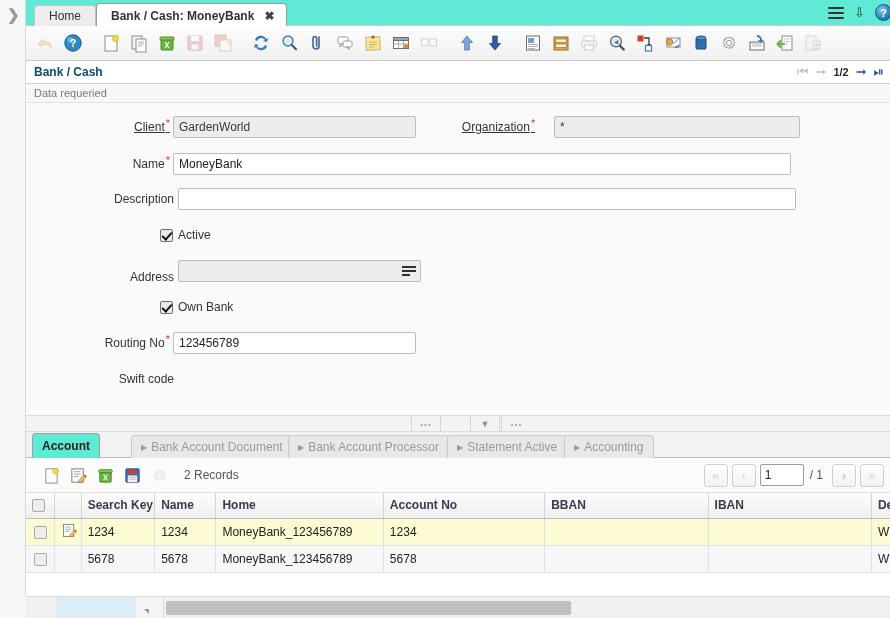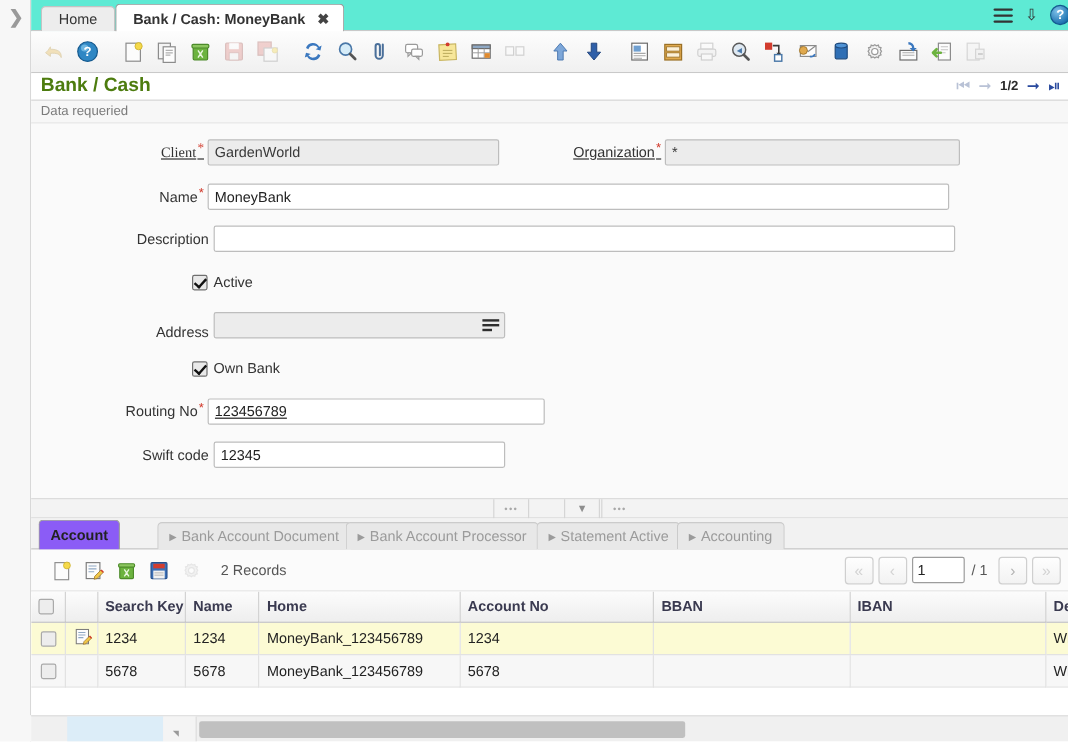--- a/index.html
+++ b/index.html
@@ -74,21 +74,21 @@
   .tbtn.gap { margin-left: 10px; }
   .tbtn svg { display: block; }
   .tbtn.disabled { opacity: 0.35; }
 
   
   .winhdr {
     position: absolute; left: 26px; top: 61px; width: 864px; height: 23px;
     background: #fff; border-bottom: 1px solid #cfcfcf;
     display: flex; align-items: center; padding: 0 6px 0 8px;
   }
-  .winhdr-title { font-weight: bold; font-size: 16px; color: #4d7c0f; }
+  .winhdr-title { font-weight: bold; font-size: 12px; color: #0c4a6e; }
   .winhdr-nav { margin-left: auto; display: flex; align-items: center; gap: 7px; }
   .navarrow { cursor: pointer; font-size: 13px; line-height: 12px; }
   .nav-first { color: #b9c2d6; }
   .nav-prev  { color: #b9c2d6; }
   .nav-next  { color: #2a4a9e; }
   .nav-last  { color: #2a4a9e; }
   .navpos { font-size: 11px; color: #2a2a2a; font-weight: bold; }
 
   
   .statusline {
@@ -156,21 +156,21 @@
     background: #f2f2f2; border-bottom: 1px solid #bcbcbc;
   }
   .dtab {
     position: absolute; top: 3px; height: 23px;
     border: 1px solid #cbcbcb; border-bottom: none; border-radius: 4px 4px 0 0;
     background: #e8e8e8; color: #9b9b9b; font-size: 12px;
     display: flex; align-items: center; padding: 0 9px; cursor: pointer;
     white-space: nowrap;
   }
   .dtab.active {
-    background: #8b5cf6; color: #222; font-weight: bold;
+    background: #5eead4; color: #222; font-weight: bold;
     border-color: #9f9f9f; top: 1px; height: 25px; align-items: center;
   }
   .dtab .arr { color: #9b9b9b; font-size: 8px; margin-right: 4px; }
 
   
   .gridtb {
     position: absolute; left: 26px; top: 458px; width: 864px; height: 35px;
     background: #fbfbfb; border-bottom: 1px solid #dfdfdf;
     display: flex; align-items: center; padding-left: 14px; gap: 5px;
   }
@@ -453,26 +453,26 @@
     </div>
   </div>
 
   <div class="statusline">
     <span>Data requeried</span>
   </div>
 
   <div class="formarea">
 
     <div class="frow" style="left:0; top:13px;">
-      <div class="flabel link" style="width:147px;font-family:Liberation Serif, serif;"><span>Client</span><span class="req">*</span></div>
+      <div class="flabel link" style="width:147px;"><span>Client</span><span class="req">*</span></div>
       <input class="finput ro" style="width: 243px;" value="GardenWorld" readonly="">
     </div>
 
     <div class="frow" style="left:420px; top:13px;">
-      <div class="flabel link" style="width:108px;"><span>Organization</span><span class="req">*</span></div>
+      <div class="flabel link" style="width:108px;text-align:center;"><span>Organization</span><span class="req">*</span></div>
       <input class="finput ro" style="width: 246px;" value="*" readonly="">
     </div>
 
     <div class="frow" style="left:0; top:50px;">
       <div class="flabel" style="width:147px;"><span>Name</span><span class="req">*</span></div>
       <input class="finput" style="width: 618px;" value="MoneyBank">
     </div>
 
     <div class="frow" style="left:0; top:85px;">
       <div class="flabel" style="width:152px;">Description</div>
@@ -496,26 +496,25 @@
       </div>
     </div>
 
     <div class="frow chkrow" style="left:134px; top:193px;">
       <div class="chk on"></div>
       <div class="chklabel">Own Bank</div>
     </div>
 
     <div class="frow" style="left:0; top:229px;">
       <div class="flabel" style="width:147px;"><span>Routing No</span><span class="req">*</span></div>
-      <input class="finput" style="width: 281px; text-decoration: underline;" value="123456789">
+      <input class="finput" style="width: 243px;" value="123456789">
     </div>
 
     <div class="frow" style="left:0; top:265px;justify-content:flex-end;">
       <div class="flabel" style="width:152px;">Swift code</div>
-      <input class="finput" style="width: 243px;" value="12345">
     </div>
   </div>
 
   <div class="splitter">
     <div class="sp-handle" style="left:385px;">
       <span class="sp-dots">•••</span>
     </div>
     <div class="sp-handle" style="left:444px;">
       <span class="sp-chev">▼</span>
     </div>

